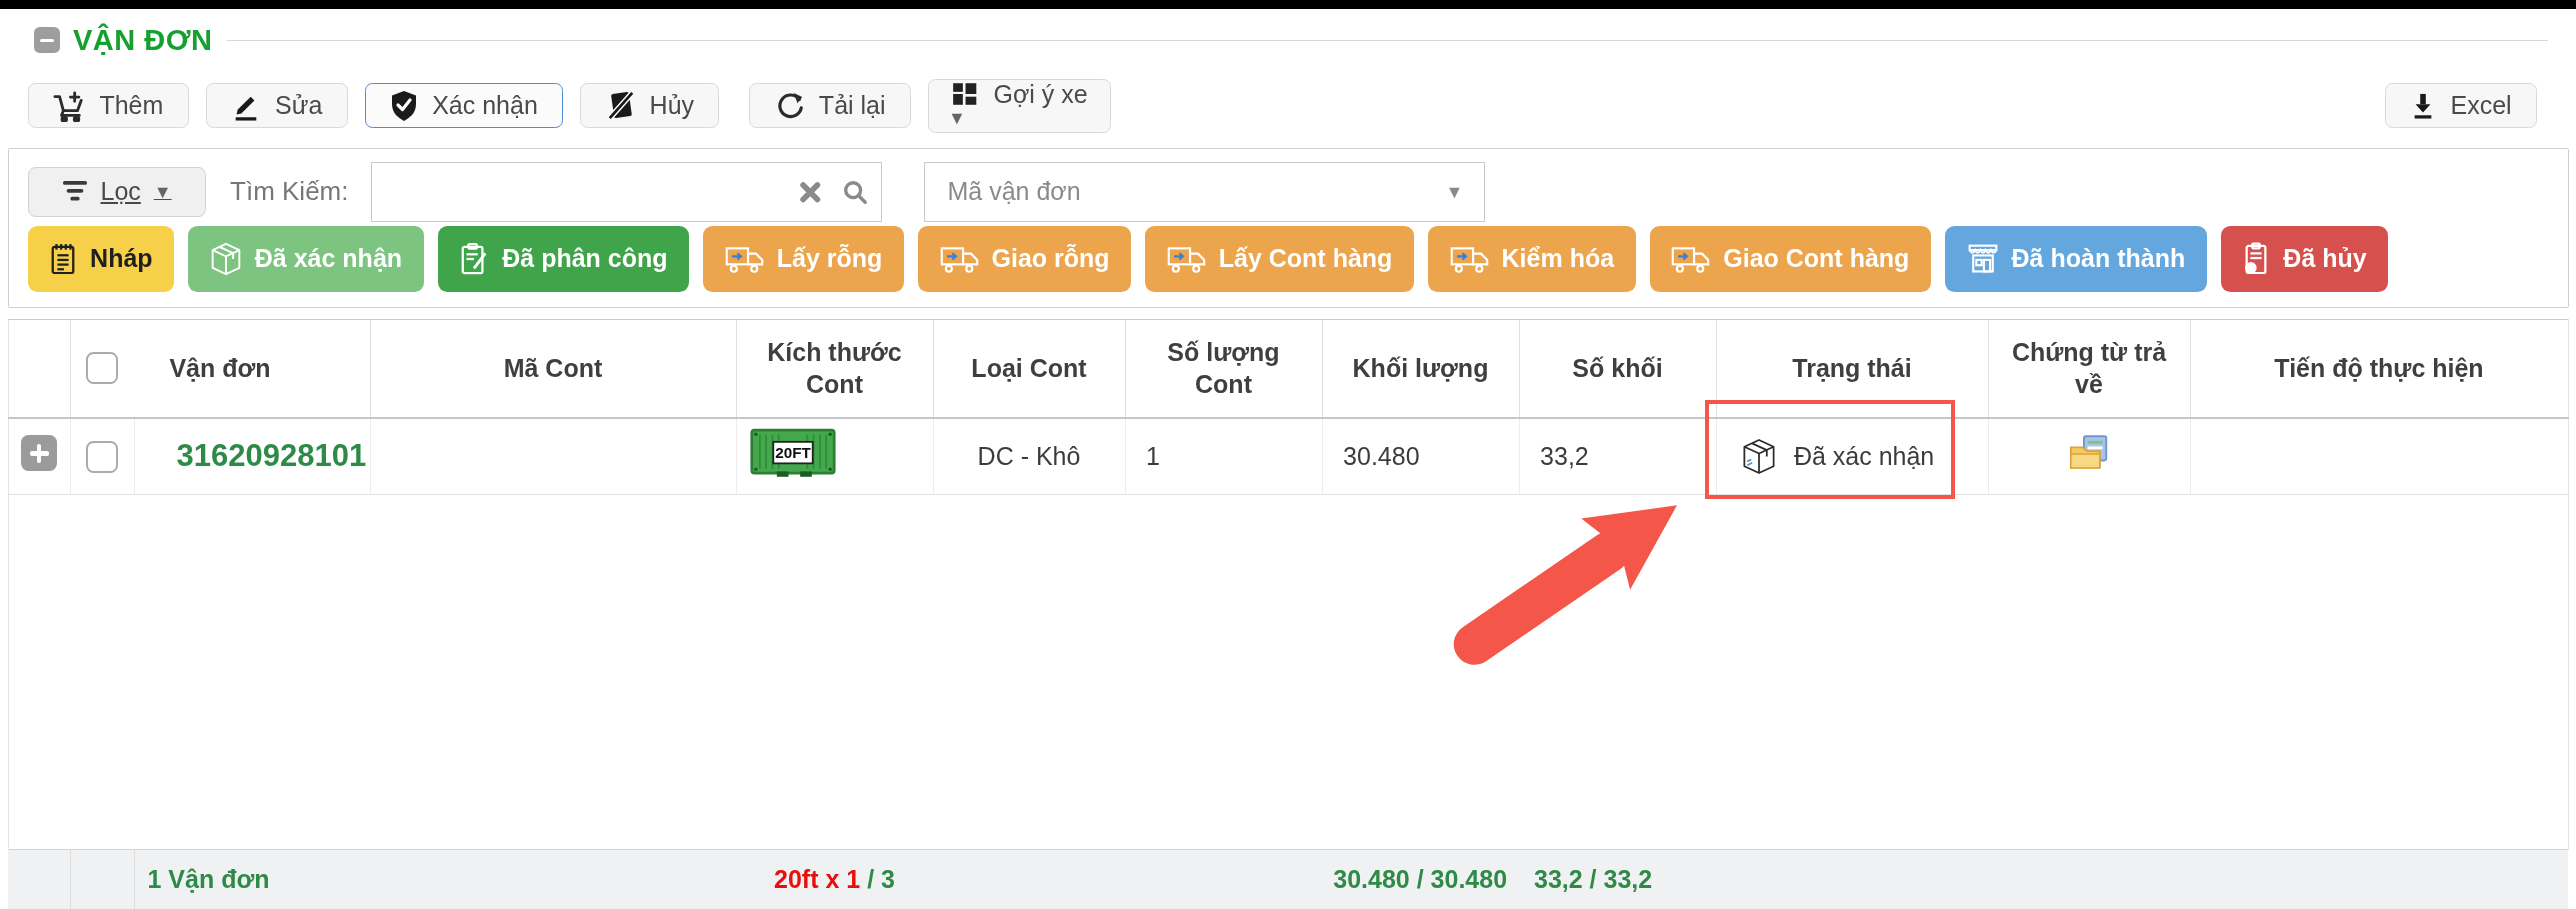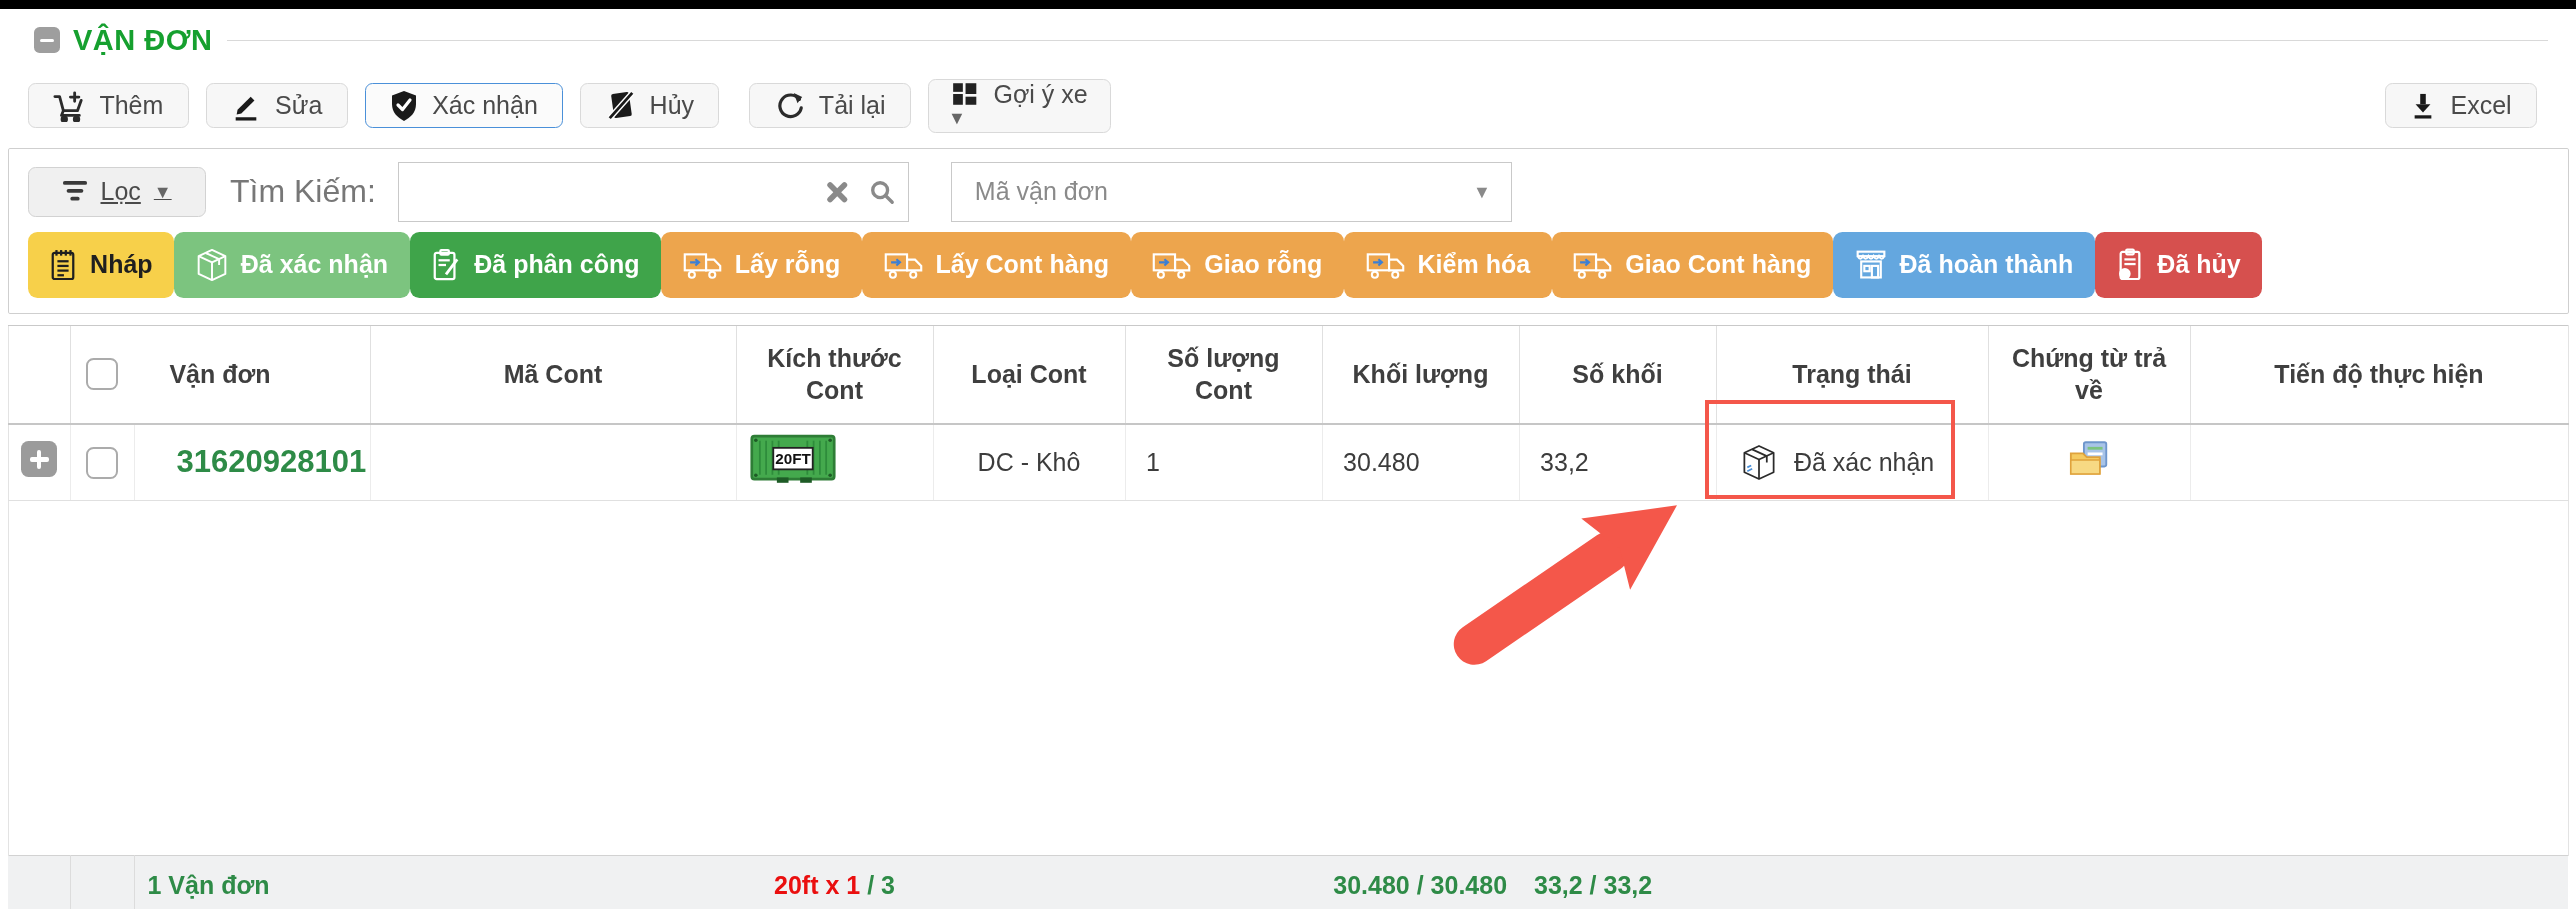--- a/index.html
+++ b/index.html
@@ -36,34 +36,34 @@
   .caret { font-size:18px; color:#666; line-height:1; }
   .spacer { flex:1; }
 
   
   .filter-wrap { margin:15px 7.5px 0 7.5px; border:1.9px solid #cfcfcf; border-radius:1.9px;
                  padding:13px 19px 15px 19px; }
   .filter-row { display:flex; align-items:center; }
   .btn-filter { display:flex; align-items:center; gap:13px; height:50px; padding:0 33px;
                 background:#f0f0f0; border:1.9px solid #d2d2d2; border-radius:7.5px;
                 font-size:25px; color:#4a4a4a; cursor:pointer;text-decoration:underline; }
-  .search-label { font-size:32px; color:#777; margin:0 22.5px 0 24.4px; }
+  .search-label { font-size:26px; color:#777; margin:0 22.5px 0 24.4px; }
   .search-box { position:relative; width:511px; height:60px; border:1.9px solid #c9c9c9; background:#fff; }
   .search-box input { width:100%; height:100%; border:none; outline:none; font-size:25px;
                       padding:0 113px 0 17px; color:#333; background:transparent;
                       font-family:"Liberation Sans", sans-serif; }
   .search-icons { position:absolute; right:13px; top:0; height:100%; display:flex;
                   align-items:center; gap:20.6px; }
   .select-box { position:relative; width:561px; height:60px; border:1.9px solid #c9c9c9;
                 margin-left:42px; display:flex; align-items:center; background:#fff; cursor:pointer; }
   .select-box .sel-text { font-size:25px; color:#8a8a8a; padding-left:22.5px; }
   .select-box .caret { position:absolute; right:20.6px; color:#8a8a8a; }
 
   
-  .badges { display:flex; align-items:center; margin-top:10px; }
+  .badges { display:flex; align-items:center; gap:14px; margin-top:4px; }
   .badge { display:flex; align-items:center; gap:13px; height:66px; padding:0 21.6px;
            border-radius:9.4px; font-size:25px; font-weight:bold; cursor:pointer; white-space:nowrap; }
   .badge svg { flex:0 0 auto; }
 
   
   .table-wrap { margin:11.3px 7.5px 0 7.5px; }
   table { width:2561px; border-collapse:collapse; table-layout:fixed; }
   thead th { border-top:1.9px solid #c9c9c9; border-bottom:2.8px solid #c6c6c6;
              border-left:0.9px solid #e0e0e0; background:#fff; height:98px;
              font-size:25px; font-weight:bold; color:#3f3f3f; text-align:center;
@@ -256,31 +256,31 @@
         <span>Lấy rỗng</span>
       </div>
       <div class="badge" style="background: rgb(237, 165, 77); color: rgb(255, 255, 255);">
         <svg width="39" height="30" viewBox="0 0 44 32" fill="none" stroke="currentColor" stroke-width="2.4">
           <rect x="2" y="4" width="24" height="18"></rect>
           <path d="M26 10 h9 l7 7 v5 h-16 z"></path>
           <circle cx="10" cy="27" r="3.4"></circle>
             <circle cx="33" cy="27" r="3.4"></circle>
           <path d="M8 13 h10 m-4 -3.5 l4 3.5 l-4 3.5" stroke="#3b7fd4"></path>
         </svg>
-        <span>Lấy Cont hàng</span>
+        <span>Giao rỗng</span>
       </div>
       <div class="badge" style="background: rgb(237, 165, 77); color: rgb(255, 255, 255);">
         <svg width="39" height="30" viewBox="0 0 44 32" fill="none" stroke="currentColor" stroke-width="2.4">
           <rect x="2" y="4" width="24" height="18"></rect>
           <path d="M26 10 h9 l7 7 v5 h-16 z"></path>
           <circle cx="10" cy="27" r="3.4"></circle>
             <circle cx="33" cy="27" r="3.4"></circle>
           <path d="M8 13 h10 m-4 -3.5 l4 3.5 l-4 3.5" stroke="#3b7fd4"></path>
         </svg>
-        <span>Giao rỗng</span>
+        <span>Lấy Cont hàng</span>
       </div>
       <div class="badge" style="background: rgb(237, 165, 77); color: rgb(255, 255, 255); justify-content: space-between;">
         <svg width="39" height="30" viewBox="0 0 44 32" fill="none" stroke="currentColor" stroke-width="2.4">
           <rect x="2" y="4" width="24" height="18"></rect>
           <path d="M26 10 h9 l7 7 v5 h-16 z"></path>
           <circle cx="10" cy="27" r="3.4"></circle>
             <circle cx="33" cy="27" r="3.4"></circle>
           <path d="M8 13 h10 m-4 -3.5 l4 3.5 l-4 3.5" stroke="#3b7fd4"></path>
         </svg>
         <span>Kiểm hóa</span>

